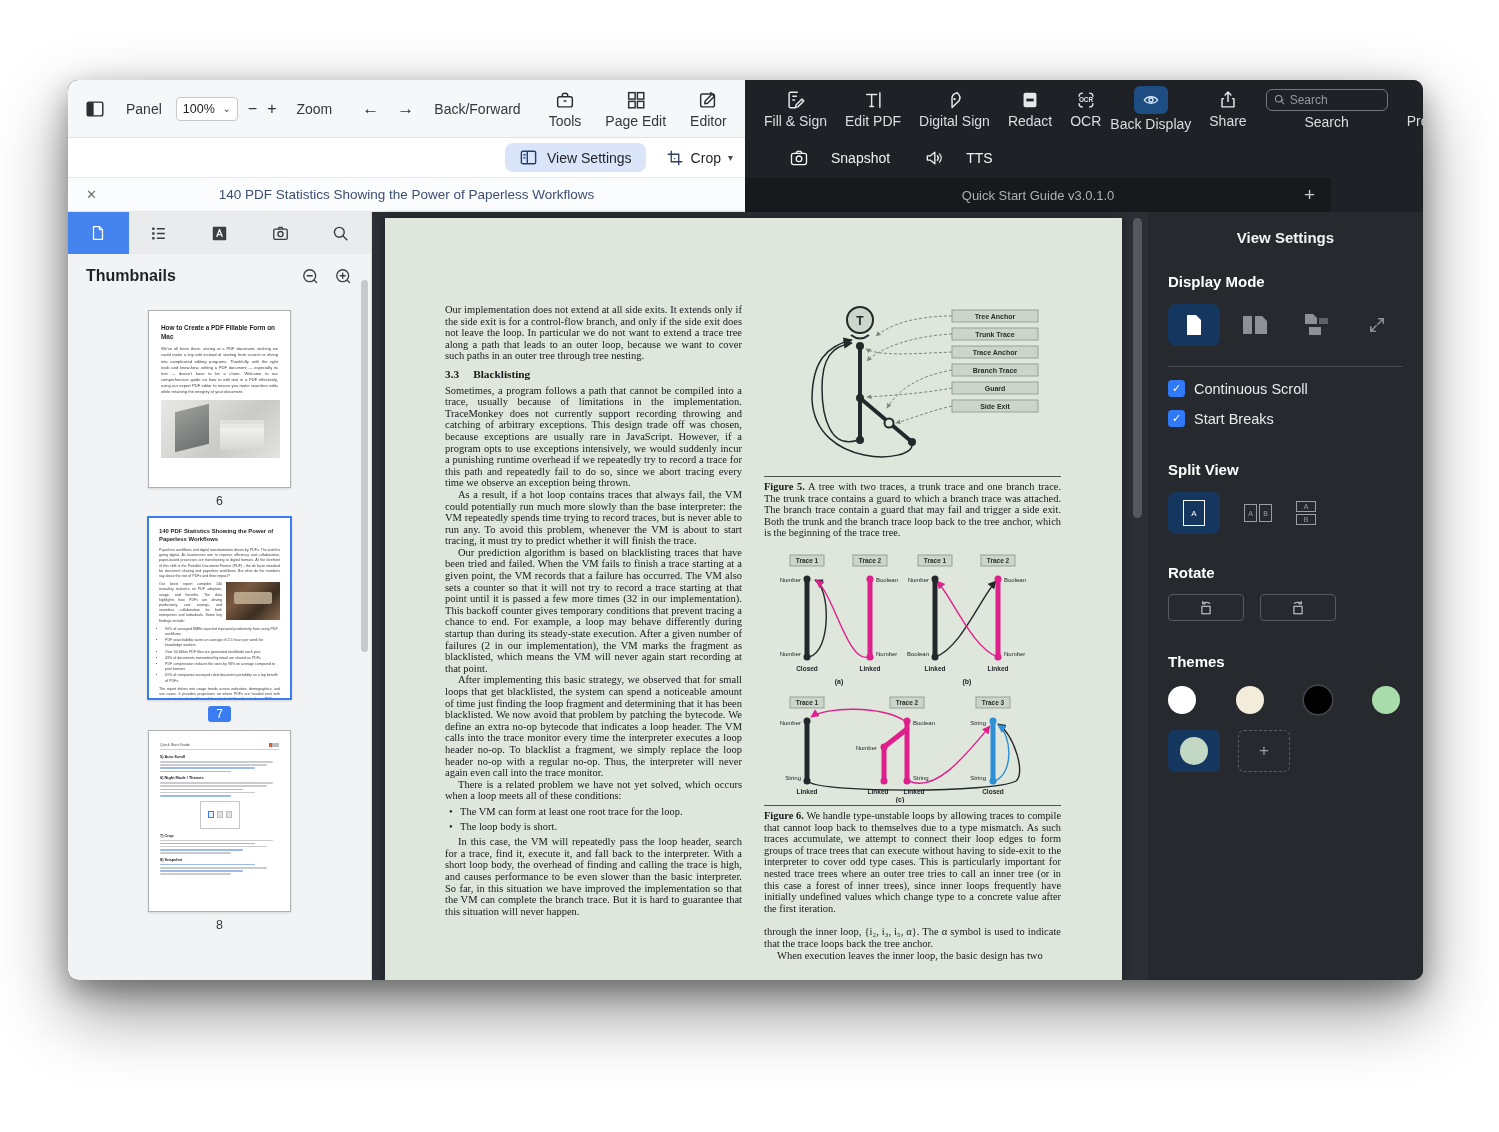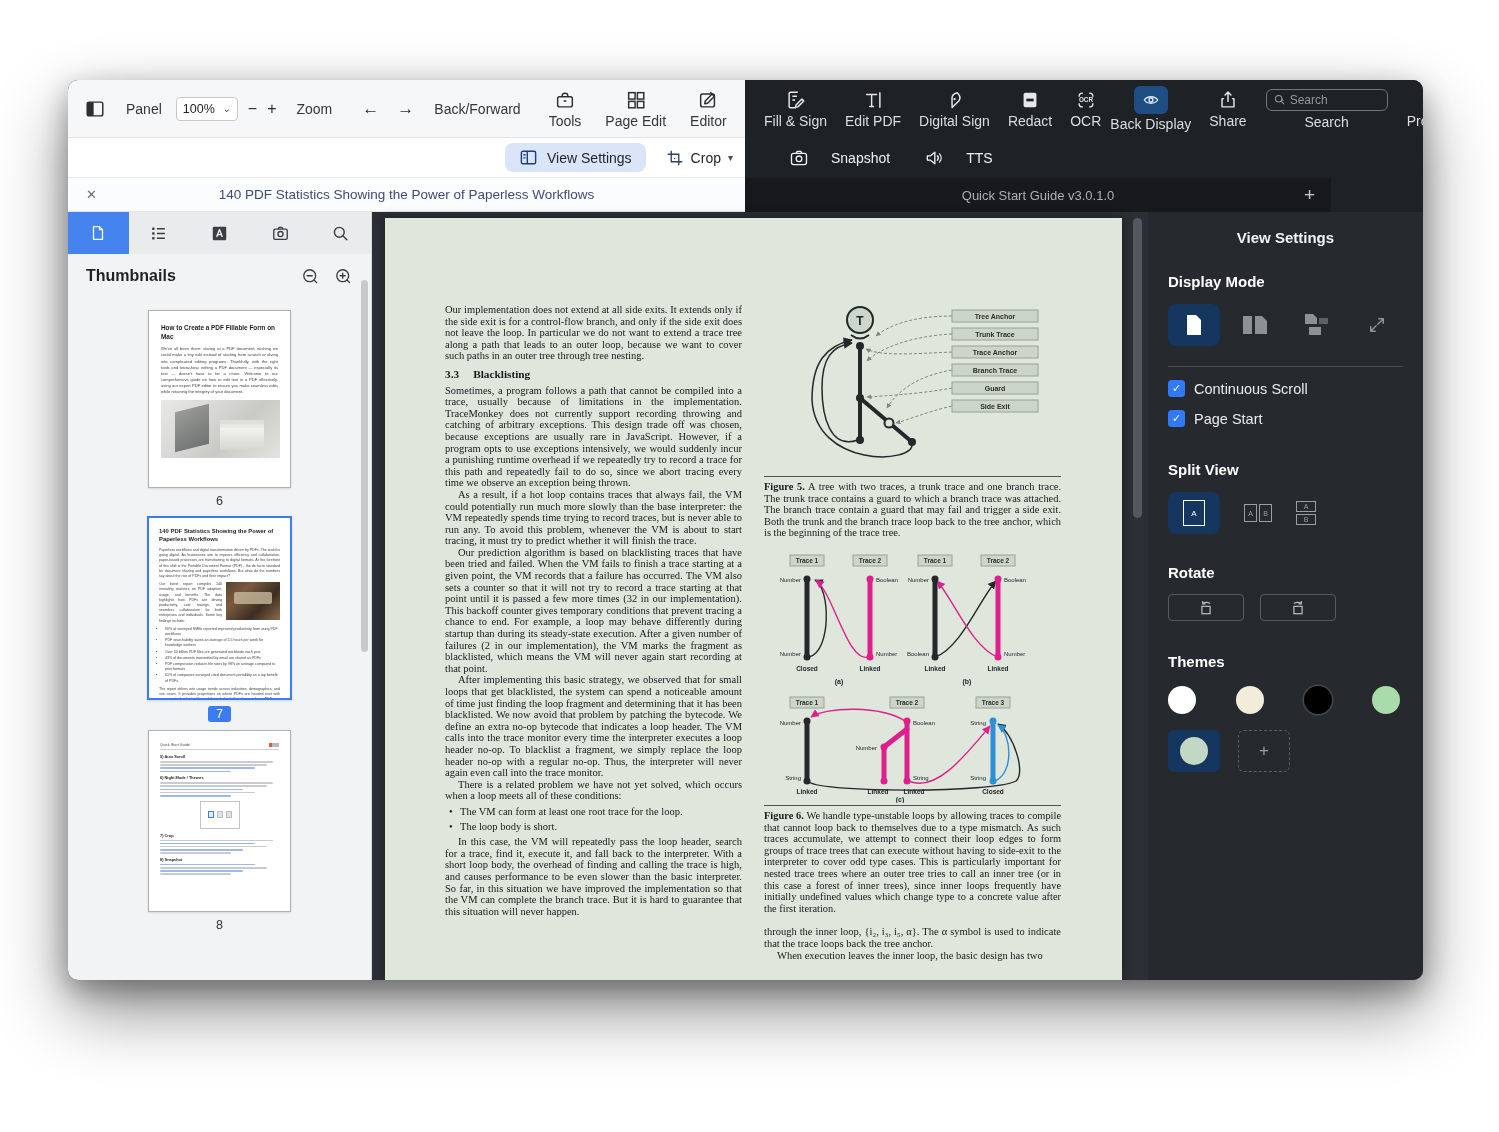--- a/index.html
+++ b/index.html
@@ -638,21 +638,21 @@
         </div>
 
         <div class="rp-div"></div>
 
         <div class="chk-row">
           <span class="chk">✓</span>
           <span>Continuous Scroll</span>
         </div>
         <div class="chk-row">
           <span class="chk">✓</span>
-          <span>Page Start</span>
+          <span>Start Breaks</span>
         </div>
 
         <div class="rp-h" style="margin-top:34px;">Split View</div>
         <div class="split-row">
           <div class="tile sel">
             <span class="sq-outline split-a">A</span>
           </div>
           <div class="split-ab">
             <span class="cell">A</span>
             <span class="cell">B</span>

